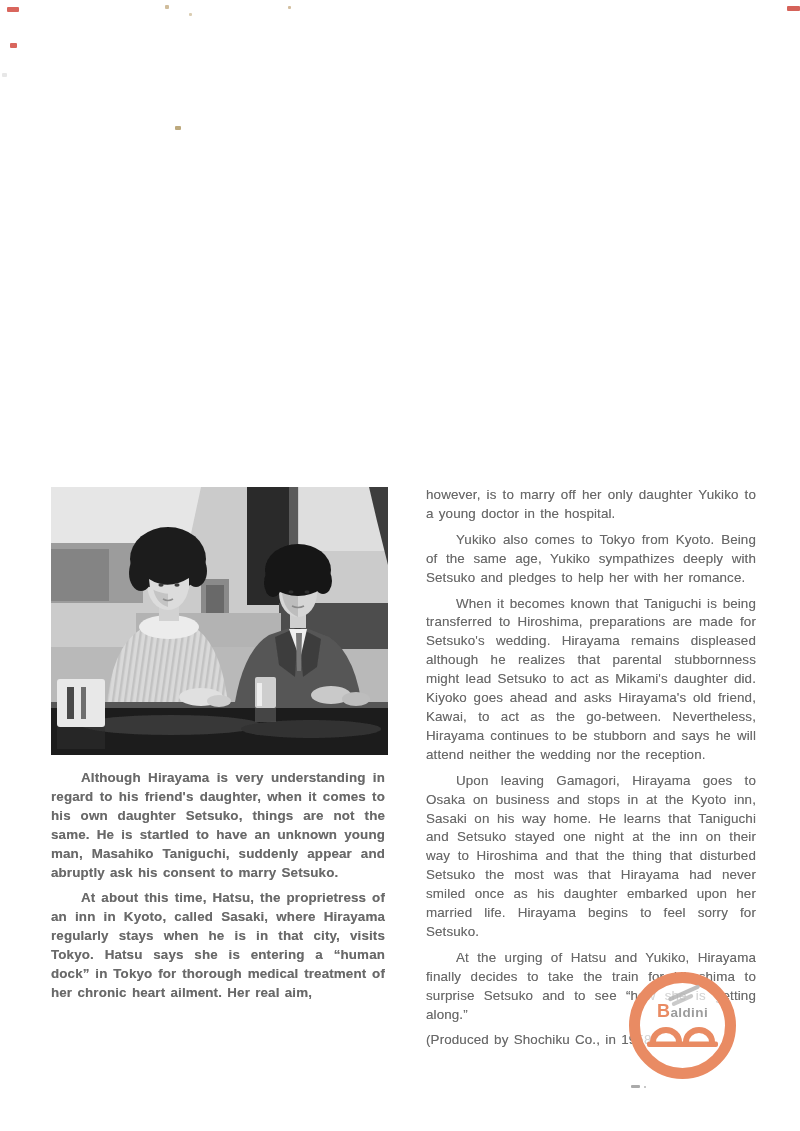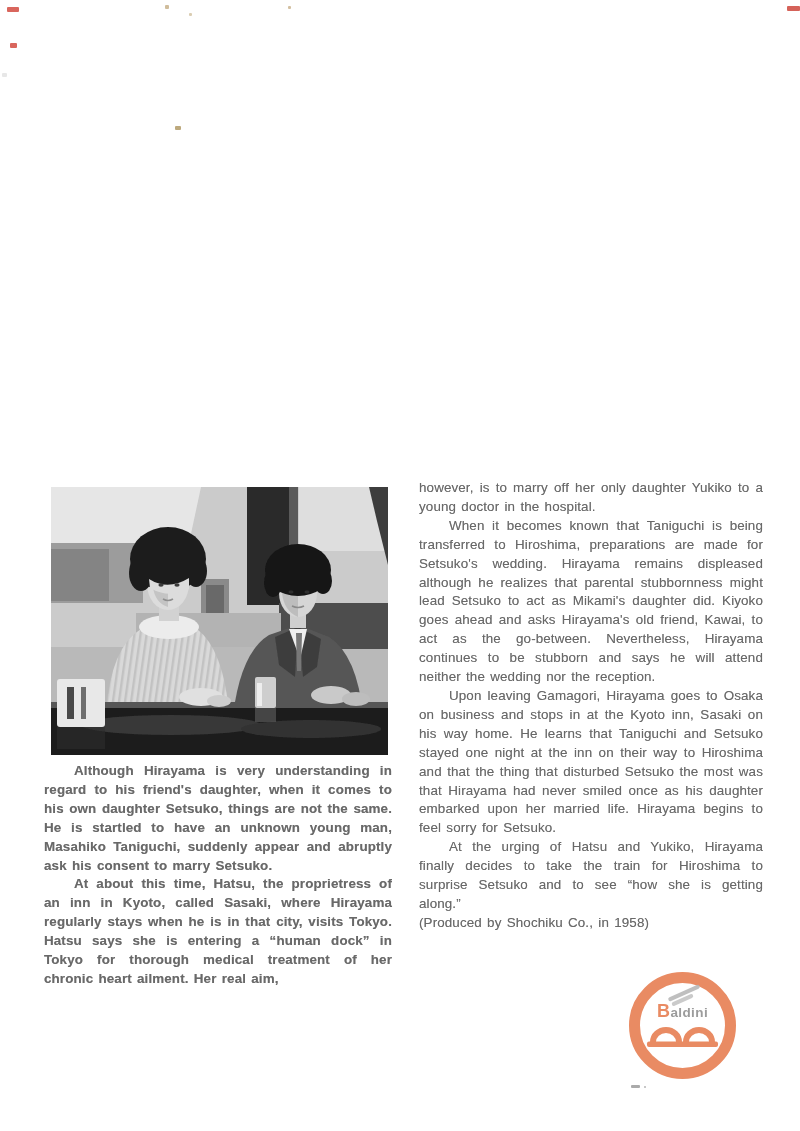--- a/index.html
+++ b/index.html
@@ -5,21 +5,21 @@
   html,body{margin:0;padding:0;background:#ffffff;}
   .page{
     position:relative;width:800px;height:1131px;background:#ffffff;
     overflow:hidden;font-family:"Liberation Sans",sans-serif;
   }
   .col{
     position:absolute;color:#696969;font-size:13.4px;line-height:18.9px;
     text-align:justify;letter-spacing:0.12px;word-spacing:1.4px;
     text-shadow:0 0 0.4px rgba(110,110,110,0.55);
   }
-  .col p{margin:0;text-indent:30px;}
+  .col p{margin:7px;text-indent:30px;}
   .col p.no-indent{text-indent:0;}
   #left-col{left:44px;top:762px;width:348px;font-weight:bold;}
   #right-col{left:419px;top:479px;width:344px;}
   .credit{margin:0;text-align:left;text-indent:0 !important;}
   .photo-wrap{
     position:absolute;left:51px;top:487px;width:337px;height:268px;
     background:#b9b9b9;overflow:hidden;
   }
   .photo-wrap svg{display:block;}
   
@@ -124,20 +124,21 @@
   </div>
 
   <div class="col" id="left-col">
       <p>Although Hirayama is very understanding in regard to his friend's daughter, when it comes to his own daughter Setsuko, things are not the same. He is startled to have an unknown young man, Masahiko Taniguchi, suddenly appear and abruptly ask his consent to marry Setsuko.</p>
       <p>At about this time, Hatsu, the proprietress of an inn in Kyoto, called Sasaki, where Hirayama regularly stays when he is in that city, visits Tokyo. Hatsu says she is entering a “human dock” in Tokyo for thorough medical treatment of her chronic heart ailment. Her real aim,</p>
     </div>
 
   <div class="col" id="right-col">
 
   <p class="no-indent">however, is to marry off her only daughter Yukiko to a young doctor in the hospital.</p>
+      <p>Yukiko also comes to Tokyo from Kyoto. Being of the same age, Yukiko sympathizes deeply with Setsuko and pledges to help her with her romance.</p>
       <p>When it becomes known that Taniguchi is being transferred to Hiroshima, preparations are made for Setsuko's wedding.  Hirayama remains displeased although he realizes that parental stubbornness might lead Setsuko to act as Mikami's daughter did. Kiyoko goes ahead and asks Hirayama's old friend, Kawai, to act as the go-between. Nevertheless, Hirayama continues to be stubborn and says he will attend neither the wedding nor the reception.</p>
       <p>Upon leaving Gamagori, Hirayama goes to Osaka on business and stops in at the Kyoto inn, Sasaki on his way home. He learns that Taniguchi and Setsuko stayed one night at the inn on their way to Hiroshima and that the thing that disturbed Setsuko the most was that Hirayama had never smiled once as his daughter embarked upon her married life. Hirayama begins to feel sorry for Setsuko.</p>
       <p>At the urging of Hatsu and Yukiko, Hirayama finally decides to take the train for Hiroshima to surprise Setsuko and to see “how she is getting along.”</p>
       <p class="credit no-indent">(Produced by Shochiku Co., in 1958)</p>
     </div>
 
   <div class="stamp" style="border-color: rgb(233, 139, 99);">
     <div class="wm-mini a"></div>
     <div class="wm-mini b"></div>
     <div class="wm-name"><span class="wm-b">B</span><span class="wm-rest">aldini</span></div>

